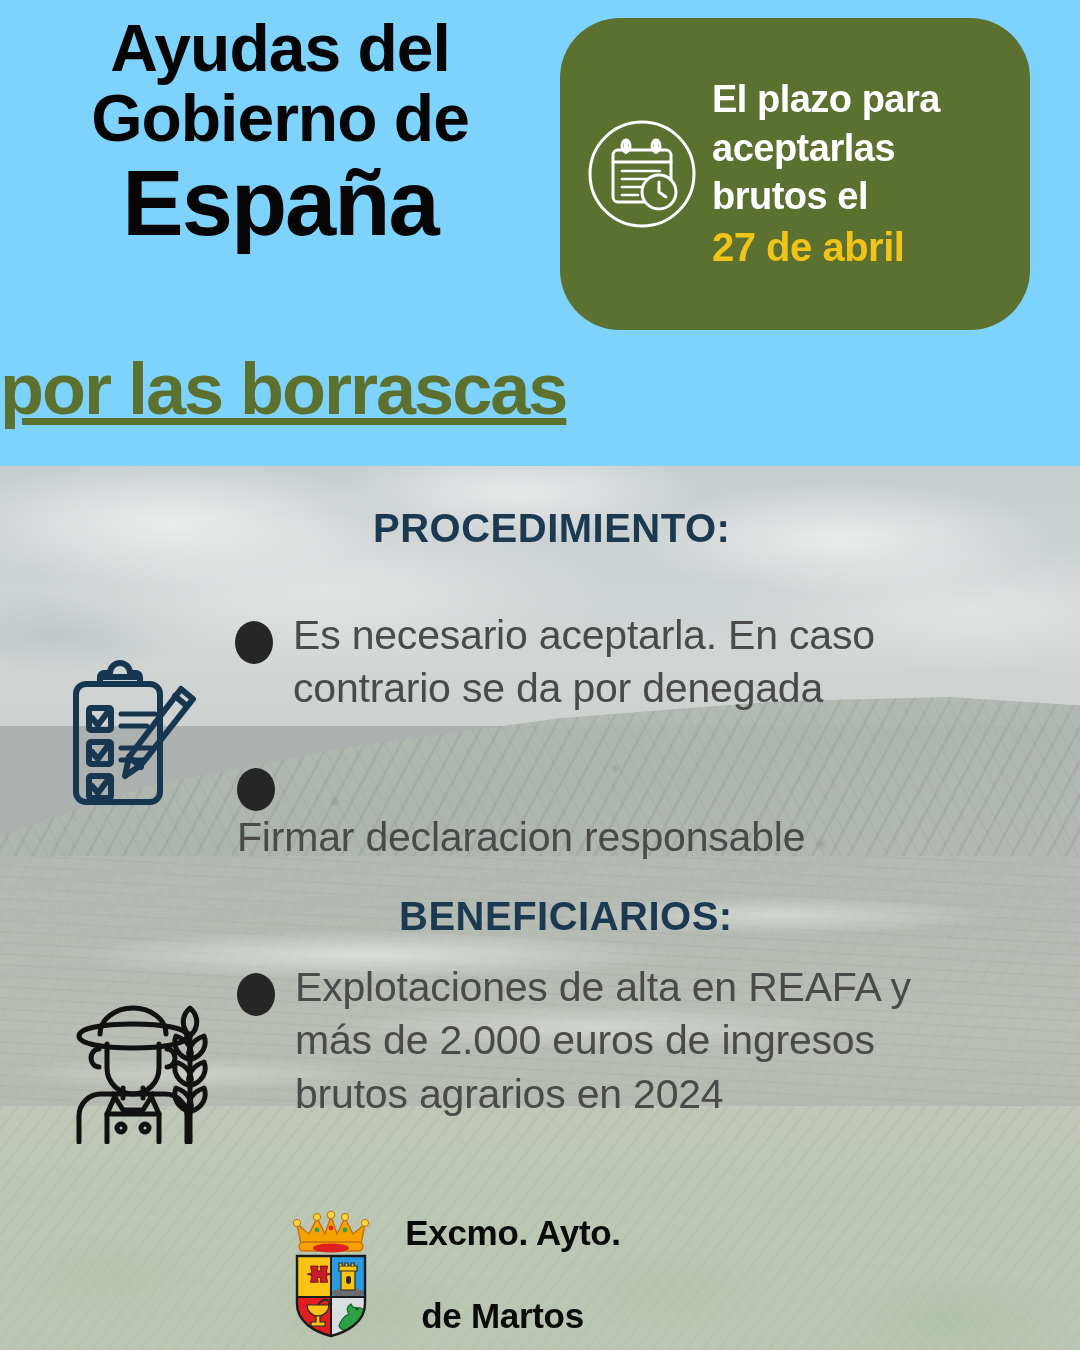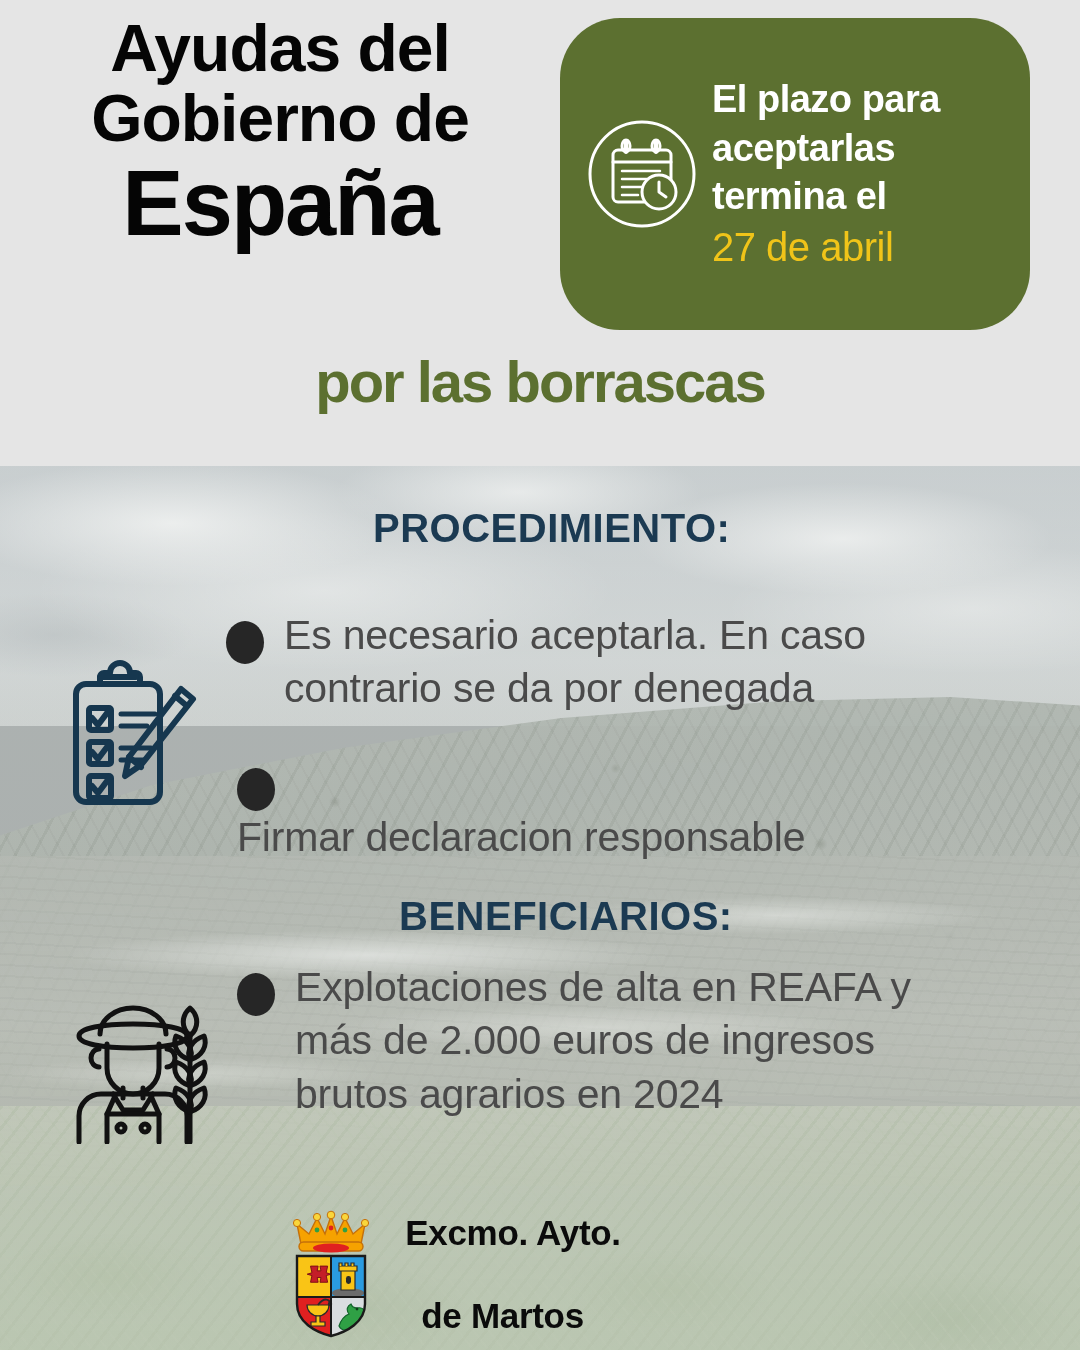--- a/index.html
+++ b/index.html
@@ -19,21 +19,21 @@
     height: 1350px;
     overflow: hidden;
   }
 
   
   .header {
     position: absolute;
     left: 0; top: 0;
     width: 1080px;
     height: 466px;
-    background: #e5e5e5;
+    background: #7dd3fc;
     z-index: 5;
   }
 
   .title-block {
     position: absolute;
     left: 0; top: 14px;
     width: 560px;
     text-align: center;
   }
 
@@ -53,26 +53,27 @@
     font-size: 92px;
     line-height: 1.08;
     letter-spacing: -2px;
     margin-top: 0;
   }
 
   .title-green {
     position: absolute;
     left: 0; top: 352px;
     width: 1080px;
-    text-align: center;
+    text-align: left;
     color: #5C7030;
     font-weight: 700;
-    font-size: 58px;
+    font-size: 72px;
     line-height: 1.05;
     letter-spacing: -2px;
+    text-decoration: underline;
   }
 
   
   .badge {
     position: absolute;
     left: 560px; top: 18px;
     width: 470px;
     height: 312px;
     background: #5C7030;
     border-radius: 60px;
@@ -97,21 +98,21 @@
     color: #ffffff;
     font-weight: 700;
     font-size: 38px;
     line-height: 1.28;
     letter-spacing: -0.5px;
   }
 
   .badge-date {
     display: block;
     color: #F0C419;
-    font-weight: 400;
+    font-weight: 700;
     font-size: 40px;
     line-height: 1.3;
   }
 
   
   .photo {
     position: absolute;
     left: 0; top: 466px;
     width: 1080px;
     height: 884px;
@@ -237,21 +238,21 @@
   }
 
   .bullet-text {
     color: #4A4A4A;
     font-size: 41px;
     line-height: 1.30;
     letter-spacing: -0.2px;
     max-width: 660px;
   }
 
-  #bullet-1 { left: 226px; top: 143px; }
+  #bullet-1 { left: 235px; top: 143px; }
   #bullet-2 { left: 237px; top: 290px; flex-direction: column; }
   #bullet-3 { left: 237px; top: 495px; }
 
   
   .side-icon { position: absolute; }
   #icon-clipboard { left: 48px; top: 184px; }
   #icon-farmer    { left: 55px; top: 528px; }
 
   
   .footer {
@@ -320,21 +321,21 @@
         <path d="M44 85 h16" stroke-width="2.5"></path>
 
         <circle cx="81" cy="82" r="17" fill="#5C7030"></circle>
         <path d="M81 72 v10 l7 5"></path>
       </svg>
     </div>
 
     <div class="badge-text">
       <span>El plazo para</span><br>
       <span>aceptarlas</span><br>
-      <span>termina el</span>
+      <span>brutos el</span>
       <span class="badge-date">27 de abril</span>
     </div>
   </div>
 
   <div class="content">
 
     <div class="section-heading" id="heading-procedimiento">PROCEDIMIENTO:</div>
 
     <div class="side-icon" id="icon-clipboard">
       <svg width="176" height="176" viewBox="0 0 176 176" fill="none" stroke="#16374F" stroke-width="6" stroke-linecap="round" stroke-linejoin="round">

